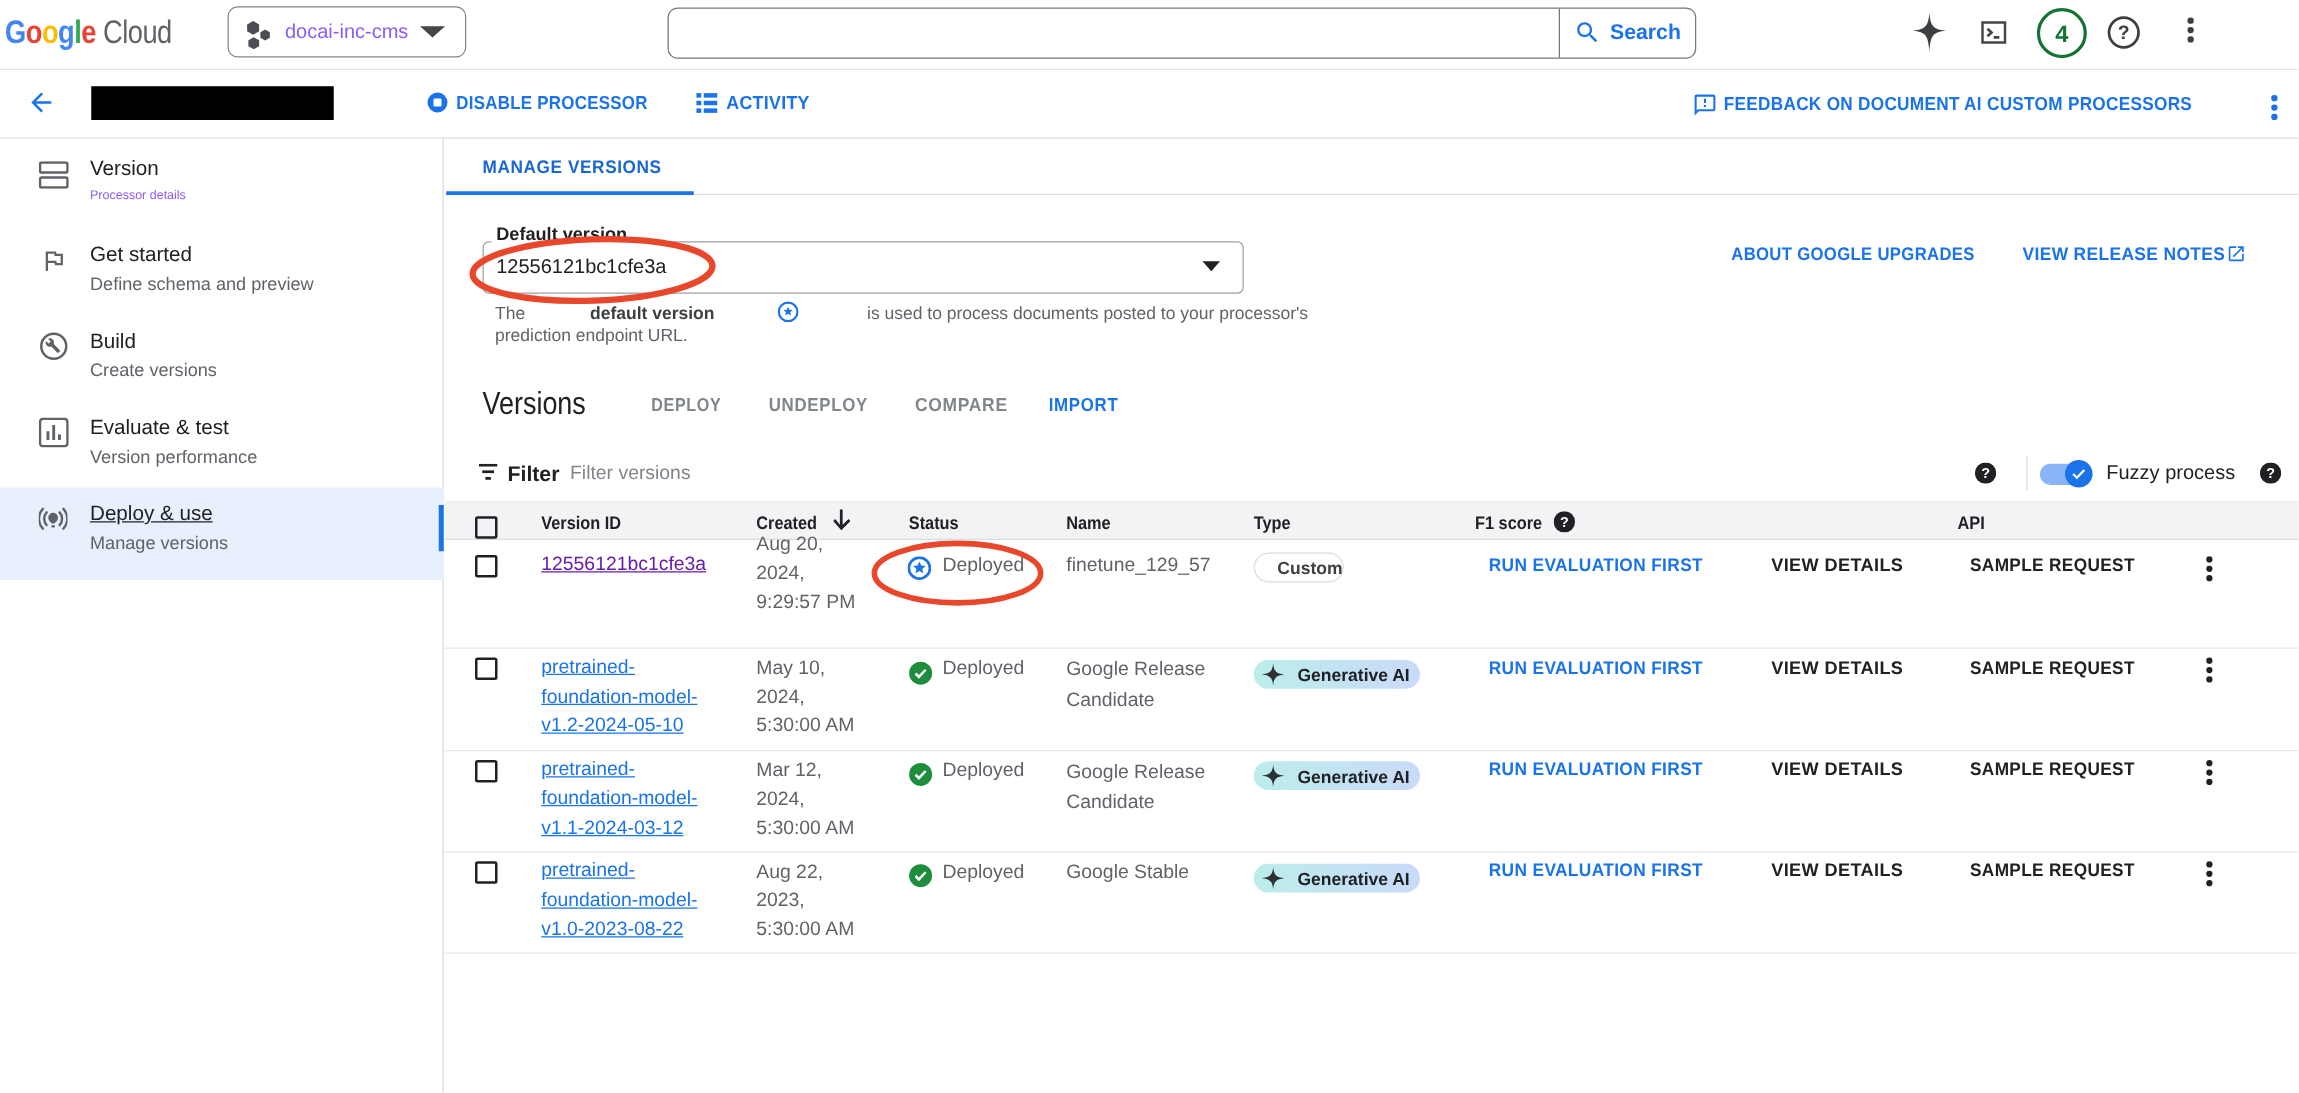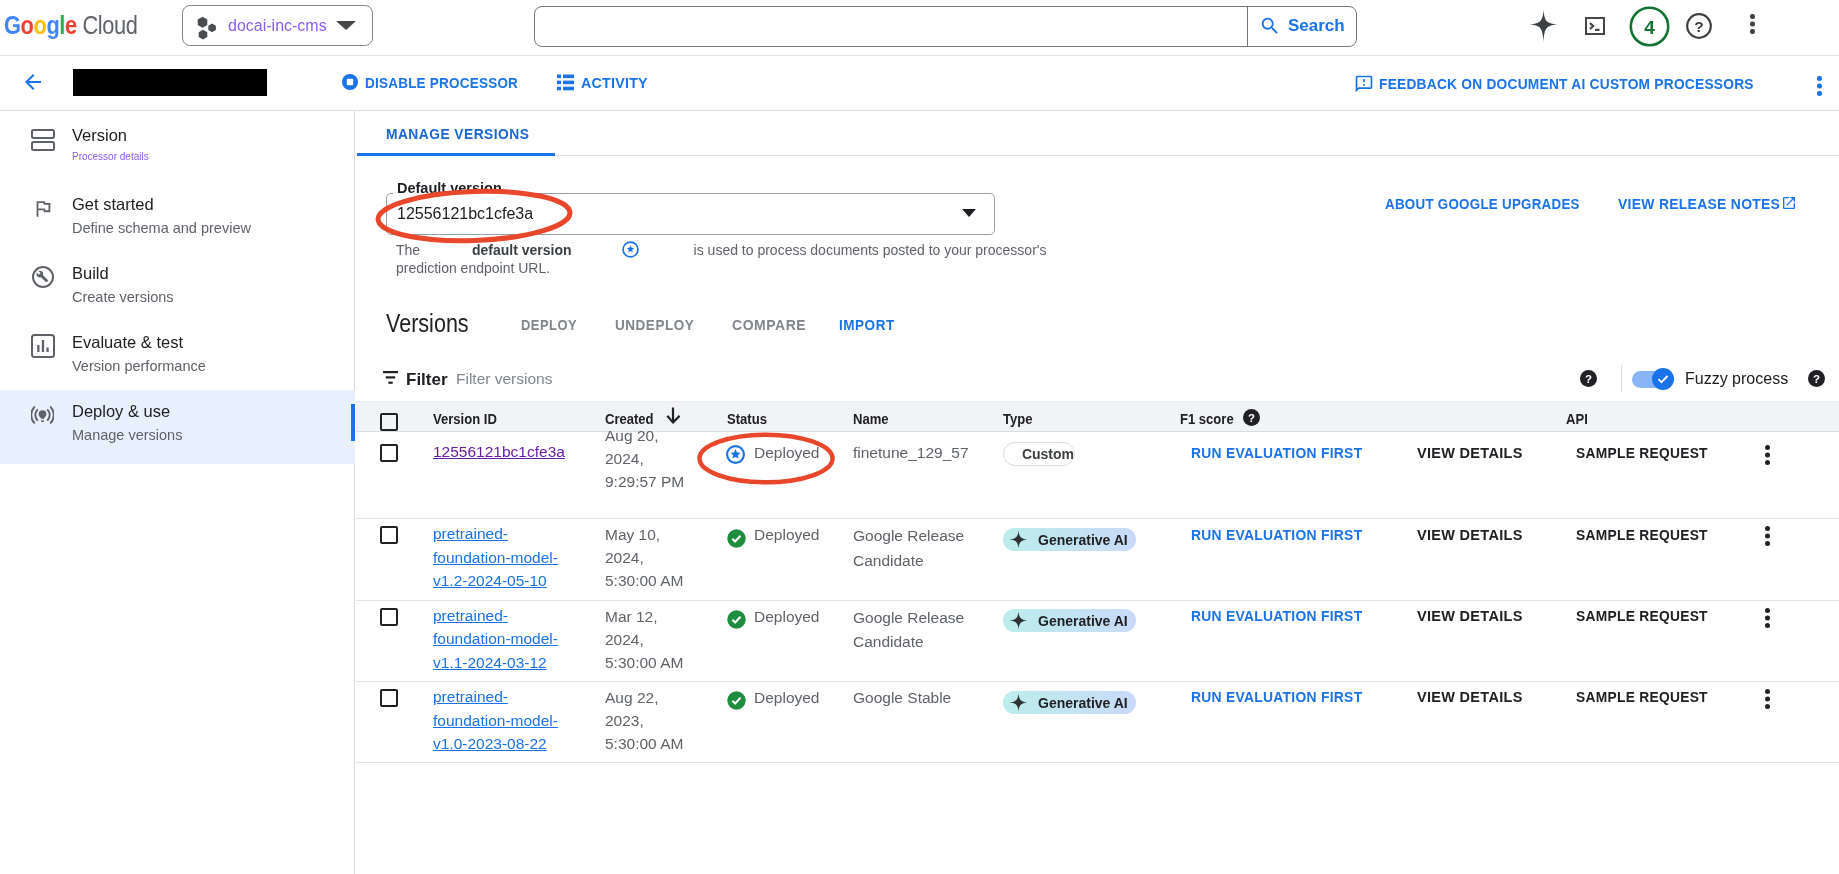--- a/index.html
+++ b/index.html
@@ -127,21 +127,21 @@
 <svg class="abs" style="left:31px;top:405px;" width="23" height="20" viewBox="0 0 23 20">
       <g stroke="#5f6368" fill="none" stroke-width="1.9" stroke-linecap="round">
         <path d="M6.3 15.1a7.6 7.6 0 0 1 0-10.2"></path>
         <path d="M3.3 17.9a11.6 11.6 0 0 1 0-15.8"></path>
         <path d="M16.7 15.1a7.6 7.6 0 0 0 0-10.2"></path>
         <path d="M19.7 17.9a11.6 11.6 0 0 0 0-15.8"></path>
       </g>
       <path fill="#5f6368" d="M7.6 9.1a3.9 3.9 0 1 1 7.8 0c0 1.55-.85 2.6-1.75 3.4-.55.5-.75.9-.85 1.3h-2.6c-.1-.4-.3-.8-.85-1.3C8.45 11.7 7.6 10.65 7.6 9.1z"></path>
       <rect x="10" y="15.2" width="3" height="1.8" rx="0.9" fill="#5f6368"></rect>
     </svg>
-<div class="abs" style="left:72px;top:402px;font-size:16.5px;color:#202124;">Deploy &amp; use</div>
+<div class="abs" style="left:72px;top:402px;font-size:16.5px;color:#202124;text-decoration:underline;">Deploy &amp; use</div>
 <div class="abs" style="left:72px;top:427px;font-size:14.5px;color:#5f6368;">Manage versions</div>
 
 <div class="abs" style="left:356px;top:111px;width:1483px;height:45px;border-bottom:1px solid #dadce0;"></div>
 <div class="abs" style="left:386px;top:126px;font-size:14.5px;font-weight:bold;letter-spacing:.5px;color:#1967d2;transform:scaleX(0.95);transform-origin:0 0;">MANAGE VERSIONS</div>
 <div class="abs" style="left:357px;top:153px;width:198px;height:3px;background:#1a73e8;"></div>
 
 <div class="abs" style="left:386px;top:193px;width:609px;height:42px;border:1px solid #9aa0a6;border-radius:5px;"></div>
 <div class="abs" style="left:393px;top:180px;background:#fff;padding:0 4px;font-size:14.5px;font-weight:bold;color:#202124;">Default version</div>
 <div class="abs" style="left:397px;top:205px;font-size:16px;color:#202124;">12556121bc1cfe3a</div>
 <div class="abs" style="left:962px;top:209px;width:0;height:0;border-left:7.5px solid transparent;border-right:7.5px solid transparent;border-top:8px solid #202124;"></div>

